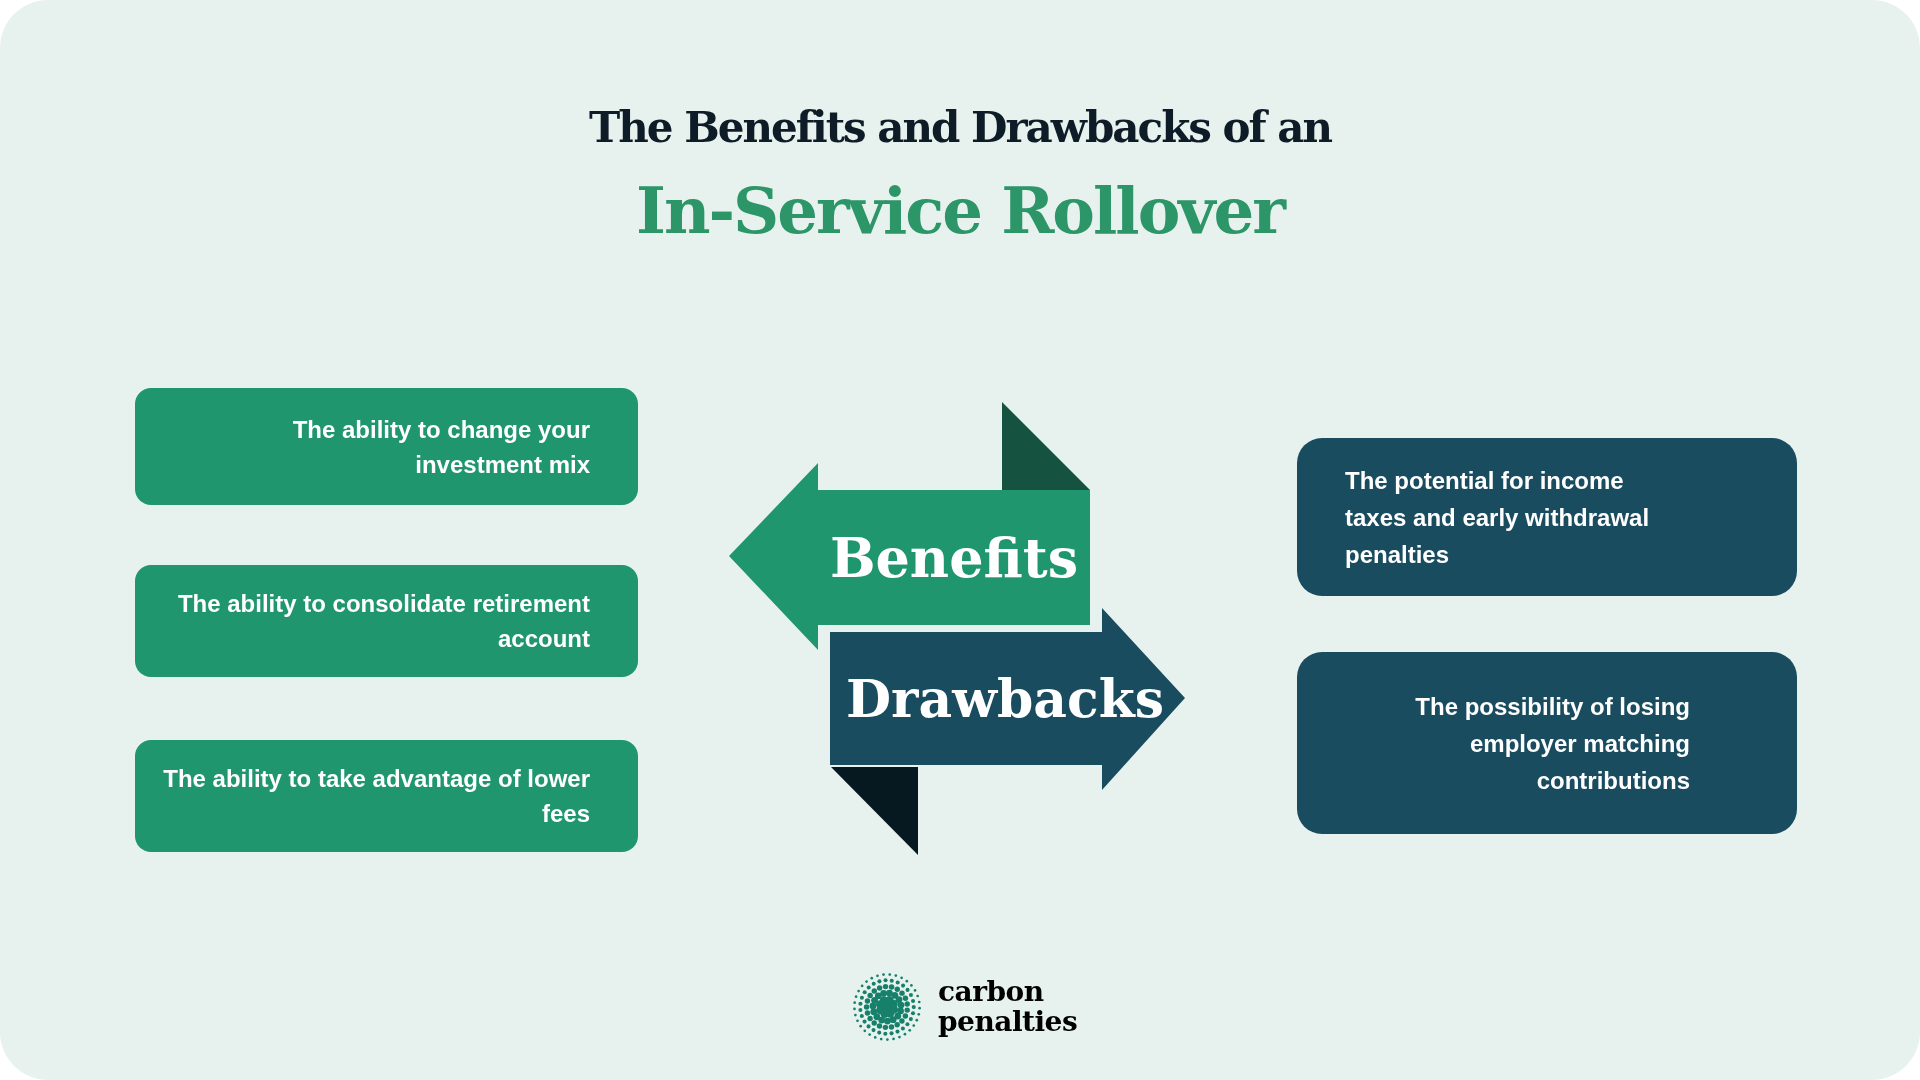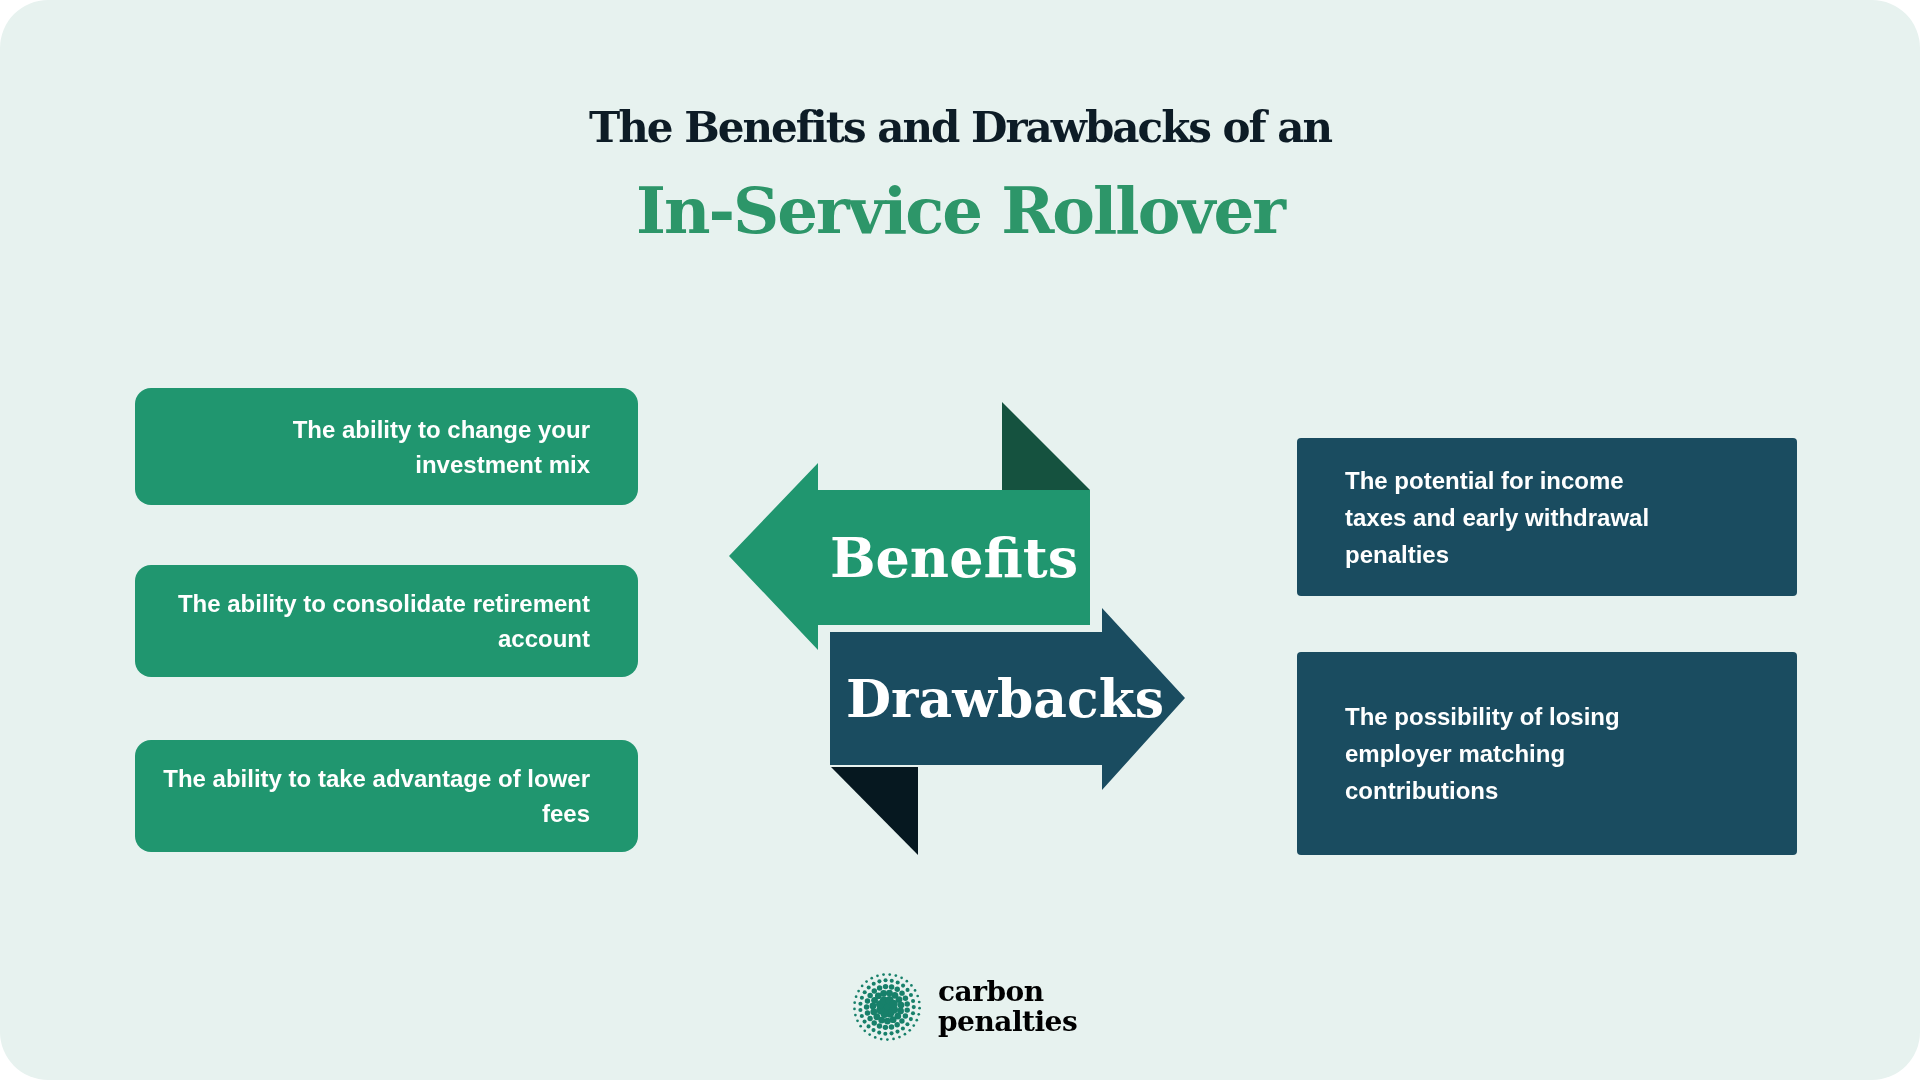--- a/index.html
+++ b/index.html
@@ -19,26 +19,26 @@
         background:#20966F;border-radius:16px;color:#ffffff;
         display:flex;align-items:center;justify-content:flex-end;
         padding:0 48px 0 125px;text-align:right;
         font-weight:bold;font-size:24px;line-height:35px;margin-left:13px;}
   .benefit-box.b1{top:388px;height:117px;}
   .benefit-box.b2{top:565px;height:112px;padding-left:41px;}
   .benefit-box.b3{top:740px;height:112px;padding-left:8px;}
 
   
   .drawback-box{position:absolute;left:1297px;width:500px;box-sizing:border-box;
-        background:#1A4C60;border-radius:4px;color:#ffffff;
+        background:#1A4C60;border-radius:25px;color:#ffffff;
         display:flex;align-items:center;justify-content:flex-start;
         padding:0 107px 0 48px;text-align:left;
         font-weight:bold;font-size:24px;line-height:37px;}
   .drawback-box.d1{top:438px;height:158px;}
-  .drawback-box.d2{top:652px;height:203px;}
+  .drawback-box.d2{top:652px;height:182px;text-align:right;}
 
   
   .arrows{position:absolute;left:0;top:0;width:1920px;height:1080px;pointer-events:none;}
   .arrow-label{position:absolute;display:flex;align-items:center;justify-content:center;
         color:#ffffff;font-family:"DejaVu Serif",serif;font-weight:bold;}
   .arrow-label.benefits{left:818px;top:490px;width:272px;height:135px;font-size:54px;}
   .arrow-label.drawbacks{left:840px;top:632px;width:330px;height:133px;font-size:52px;}
 
   
   .logo{position:absolute;left:851px;top:971px;display:flex;align-items:center;gap:15px;}

